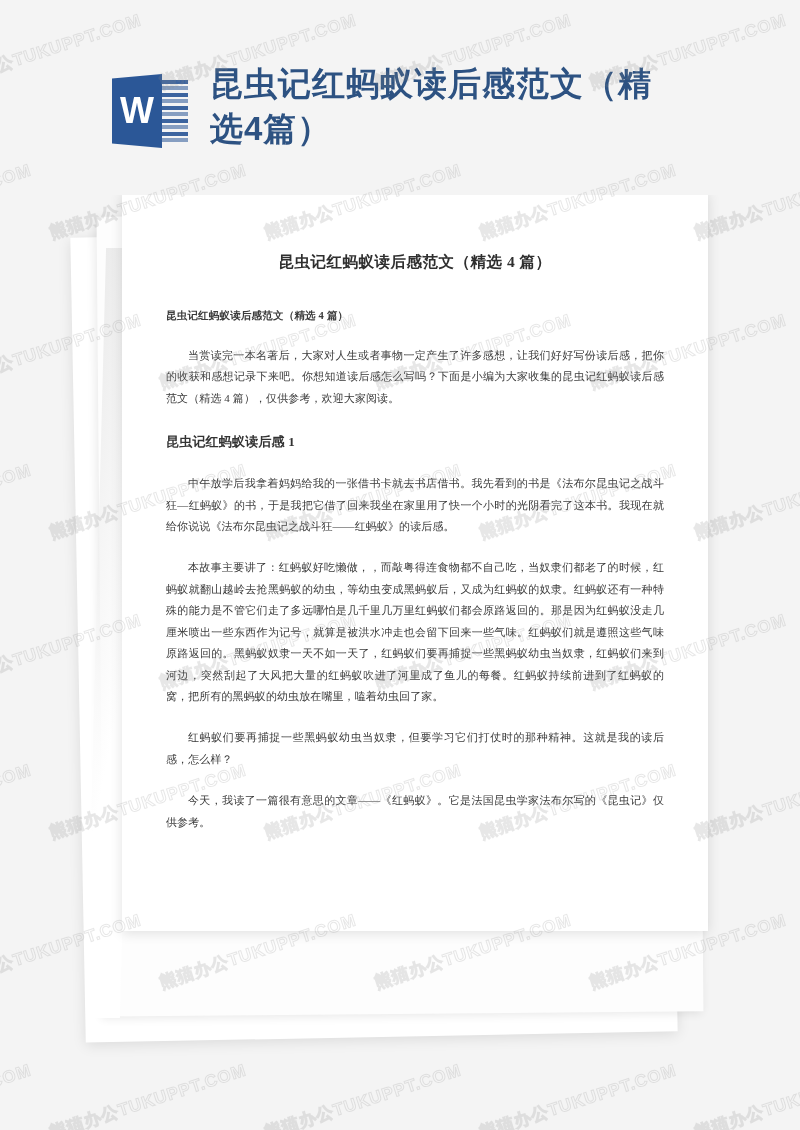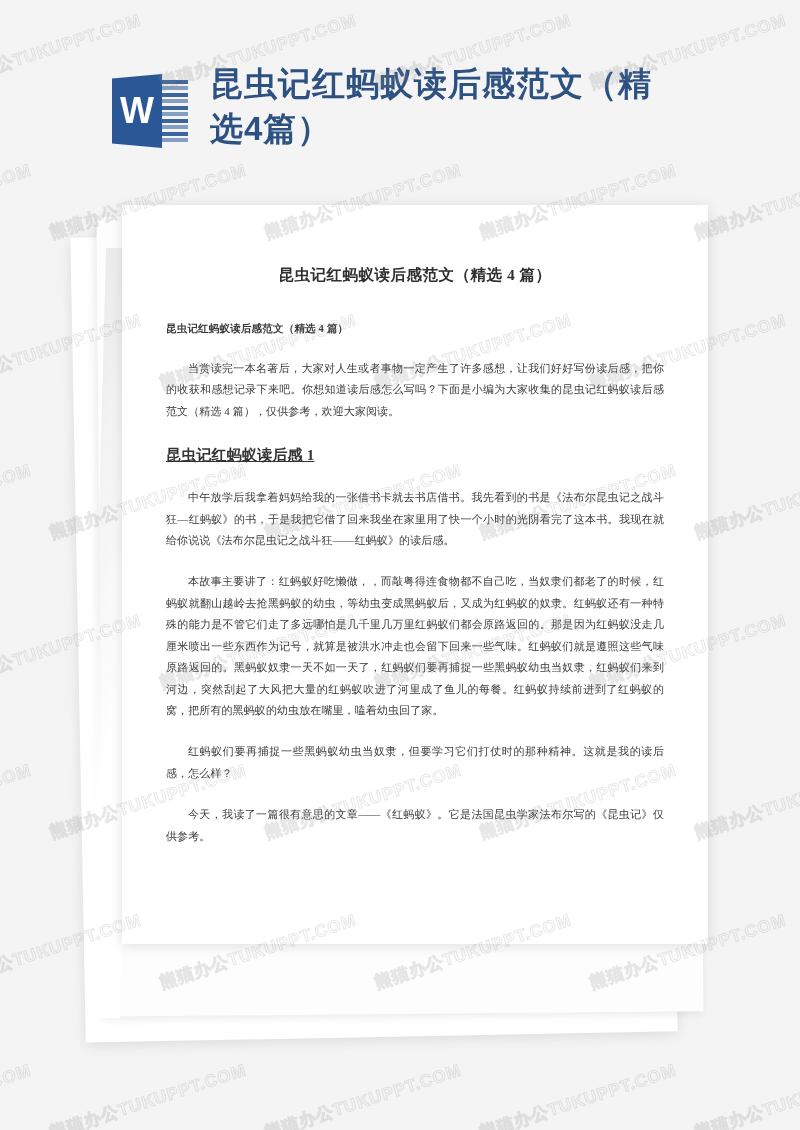--- a/index.html
+++ b/index.html
@@ -130,21 +130,21 @@
     position: absolute;
     left: 96px; top: 248px;
     width: 34px; height: 770px;
     background: linear-gradient(100deg, rgba(0,0,0,.07) 0%, rgba(255,255,255,1) 62%);
     transform: skewX(-1.5deg);
   }
 
   
   .page {
     position: absolute;
-    left: 122px; top: 205px;
+    left: 122px; top: 192px;
     width: 586px; height: 739px;
     background: #ffffff;
     box-shadow: 0 2px 12px rgba(0,0,0,.12);
     overflow: hidden;
   }
   .page-content {
     padding: 58px 44px 0 44px;
     color: #3b3b3b;
     font-family: "Liberation Serif", "DejaVu Serif", serif;
   }
@@ -171,26 +171,25 @@
     font-size: 11px;
     line-height: 1.95;
     color: #3a3a3a;
     text-align: justify;
     text-indent: 2em;
     margin-bottom: 20px;
     letter-spacing: .1px;
   }
 
   h2.section {
-    font-size: 15px;
+    font-size: 13px;
     font-weight: bold;
     color: #333333;
     margin: 24px 0 22px 0;
     letter-spacing: .2px;
-    text-decoration: underline;
   }
 
   
   .page-fade {
     position: absolute;
     left: 0; bottom: 0;
     width: 100%; height: 46px;
     background: linear-gradient(to bottom, rgba(255,255,255,0) 0%, #ffffff 70%);
     pointer-events: none;
   }

